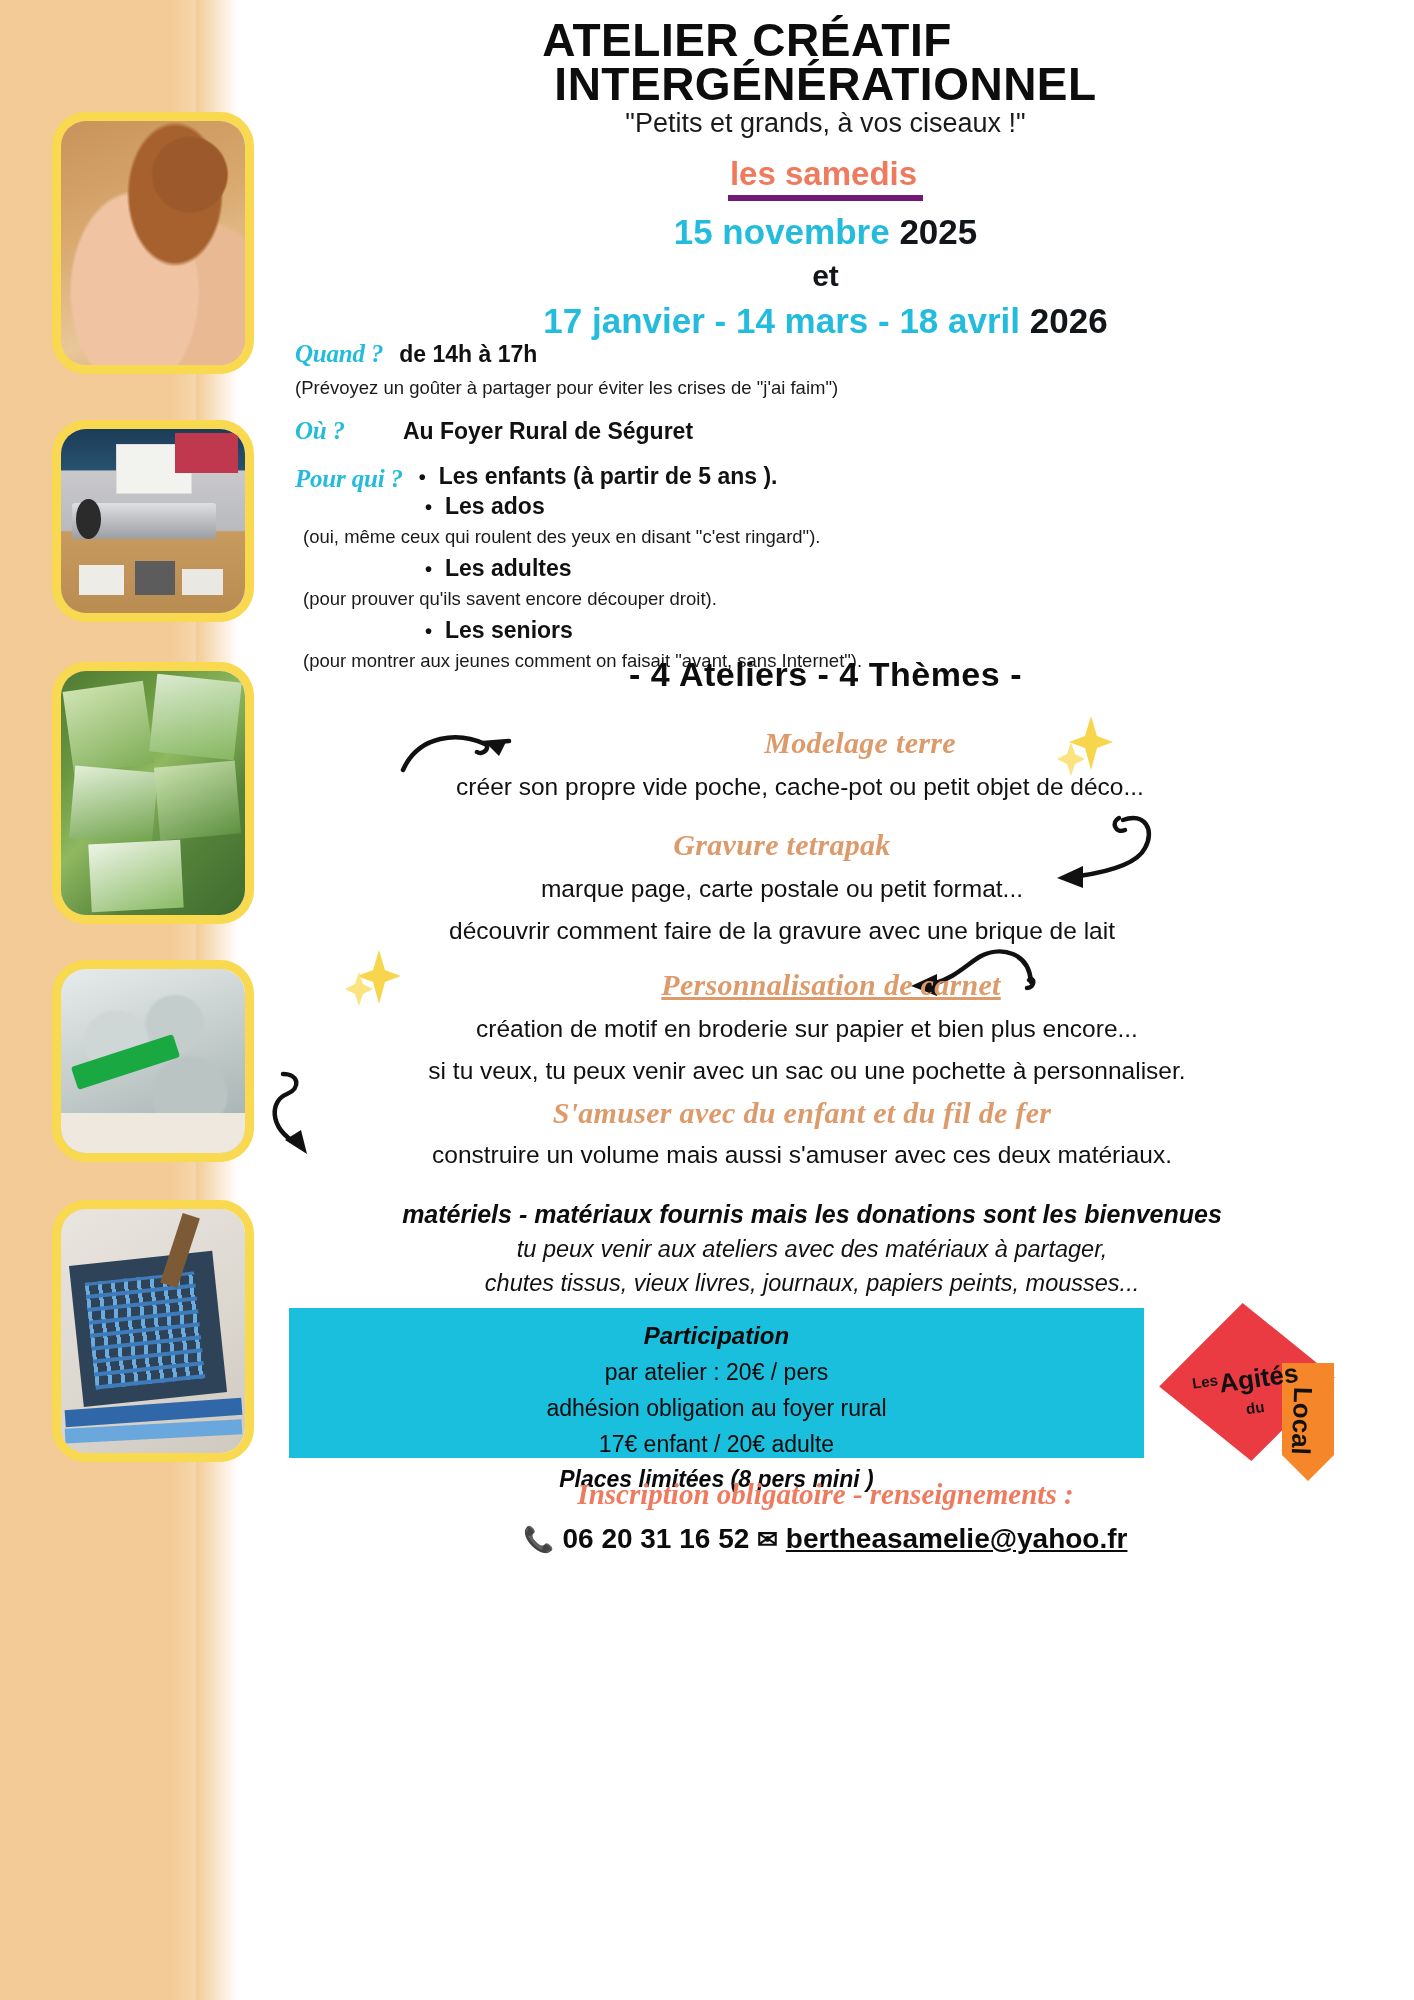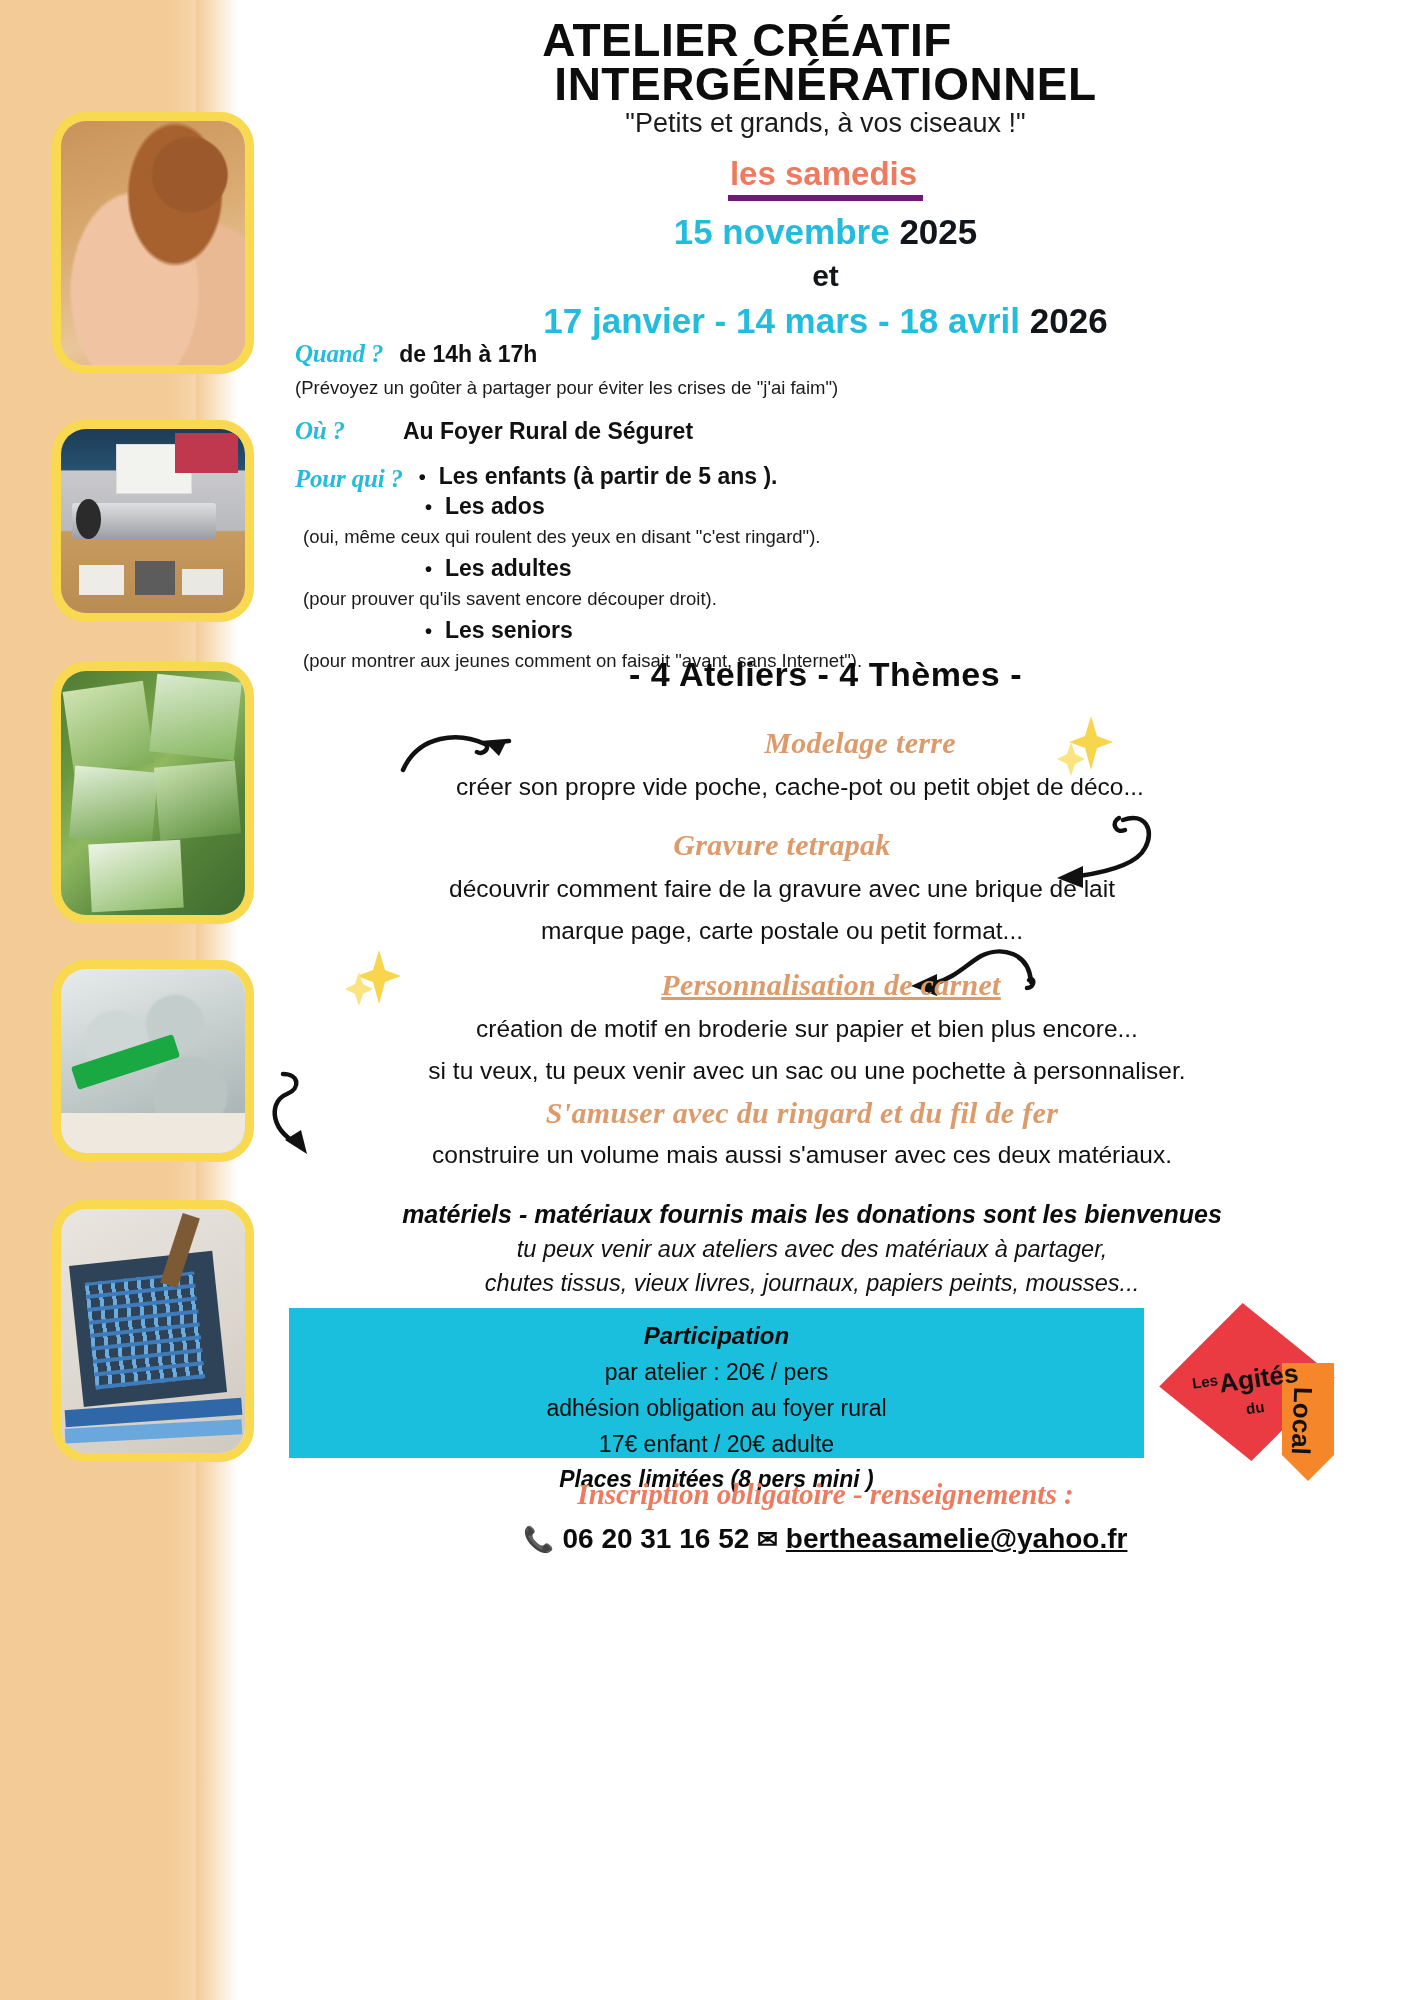--- a/index.html
+++ b/index.html
@@ -290,22 +290,22 @@
     </div>
 
     <svg class="deco" style="left:812px;top:812px;" width="120" height="92" viewBox="0 0 120 92">
       <path d="M74 8 C96 0, 106 18, 96 36 C88 52, 58 60, 30 64" fill="none" stroke="#111" stroke-width="4.5" stroke-linecap="round"></path>
       <path d="M70 6 C62 10, 66 22, 76 18" fill="none" stroke="#111" stroke-width="4.5" stroke-linecap="round"></path>
       <path d="M8 66 L34 54 L34 76 Z" fill="#111"></path>
     </svg>
 
     <div class="t2">
       <div class="theme-h">Gravure tetrapak</div>
+      <div class="theme-p">marque page, carte postale ou petit format...</div>
       <div class="theme-p">découvrir comment faire de la gravure avec une brique de lait</div>
-      <div class="theme-p">marque page, carte postale ou petit format...</div>
     </div>
 
     <svg class="spark" style="left:108px;top:948px;" width="60" height="64" viewBox="0 0 60 64">
       <path d="M34 2 L40 22 L56 28 L40 34 L34 56 L28 34 L12 28 L28 22 Z" fill="#f7d64e"></path>
       <path d="M14 24 L18 36 L28 41 L18 46 L14 58 L10 46 L0 41 L10 36 Z" fill="#fbe37f"></path>
     </svg>
 
     <svg class="deco" style="left:660px;top:942px;" width="140" height="62" viewBox="0 0 140 62">
       <path d="M134 40 C132 10, 104 4, 84 14 C70 22, 58 36, 36 42" fill="none" stroke="#111" stroke-width="4.5" stroke-linecap="round"></path>
       <path d="M132 38 C138 34, 138 46, 130 46" fill="none" stroke="#111" stroke-width="4.5" stroke-linecap="round"></path>
@@ -317,21 +317,21 @@
       <div class="theme-p">création de motif en broderie sur papier et bien plus encore...</div>
       <div class="theme-p">si tu veux, tu peux venir avec un sac ou une pochette à personnaliser.</div>
     </div>
 
     <svg class="deco" style="left:24px;top:1068px;" width="100" height="96" viewBox="0 0 100 96">
       <path d="M22 6 C38 6, 40 20, 26 26 C10 32, 6 58, 36 76" fill="none" stroke="#111" stroke-width="4.5" stroke-linecap="round"></path>
       <path d="M46 86 L24 72 L40 62 Z" fill="#111"></path>
     </svg>
 
     <div class="t4">
-      <div class="theme-h">S'amuser avec du ringard et du fil de fer</div>
+      <div class="theme-h">S'amuser avec du enfant et du fil de fer</div>
       <div class="theme-p">construire un volume mais aussi s'amuser avec ces deux matériaux.</div>
     </div>
 
     <div class="mat">
       <div class="mat-h">matériels - matériaux fournis mais les donations sont les bienvenues</div>
       <div class="mat-l">tu peux venir aux ateliers avec des matériaux à partager,</div>
       <div class="mat-l">chutes tissus, vieux livres, journaux, papiers peints, mousses...</div>
     </div>
 
     <div class="partbox">

